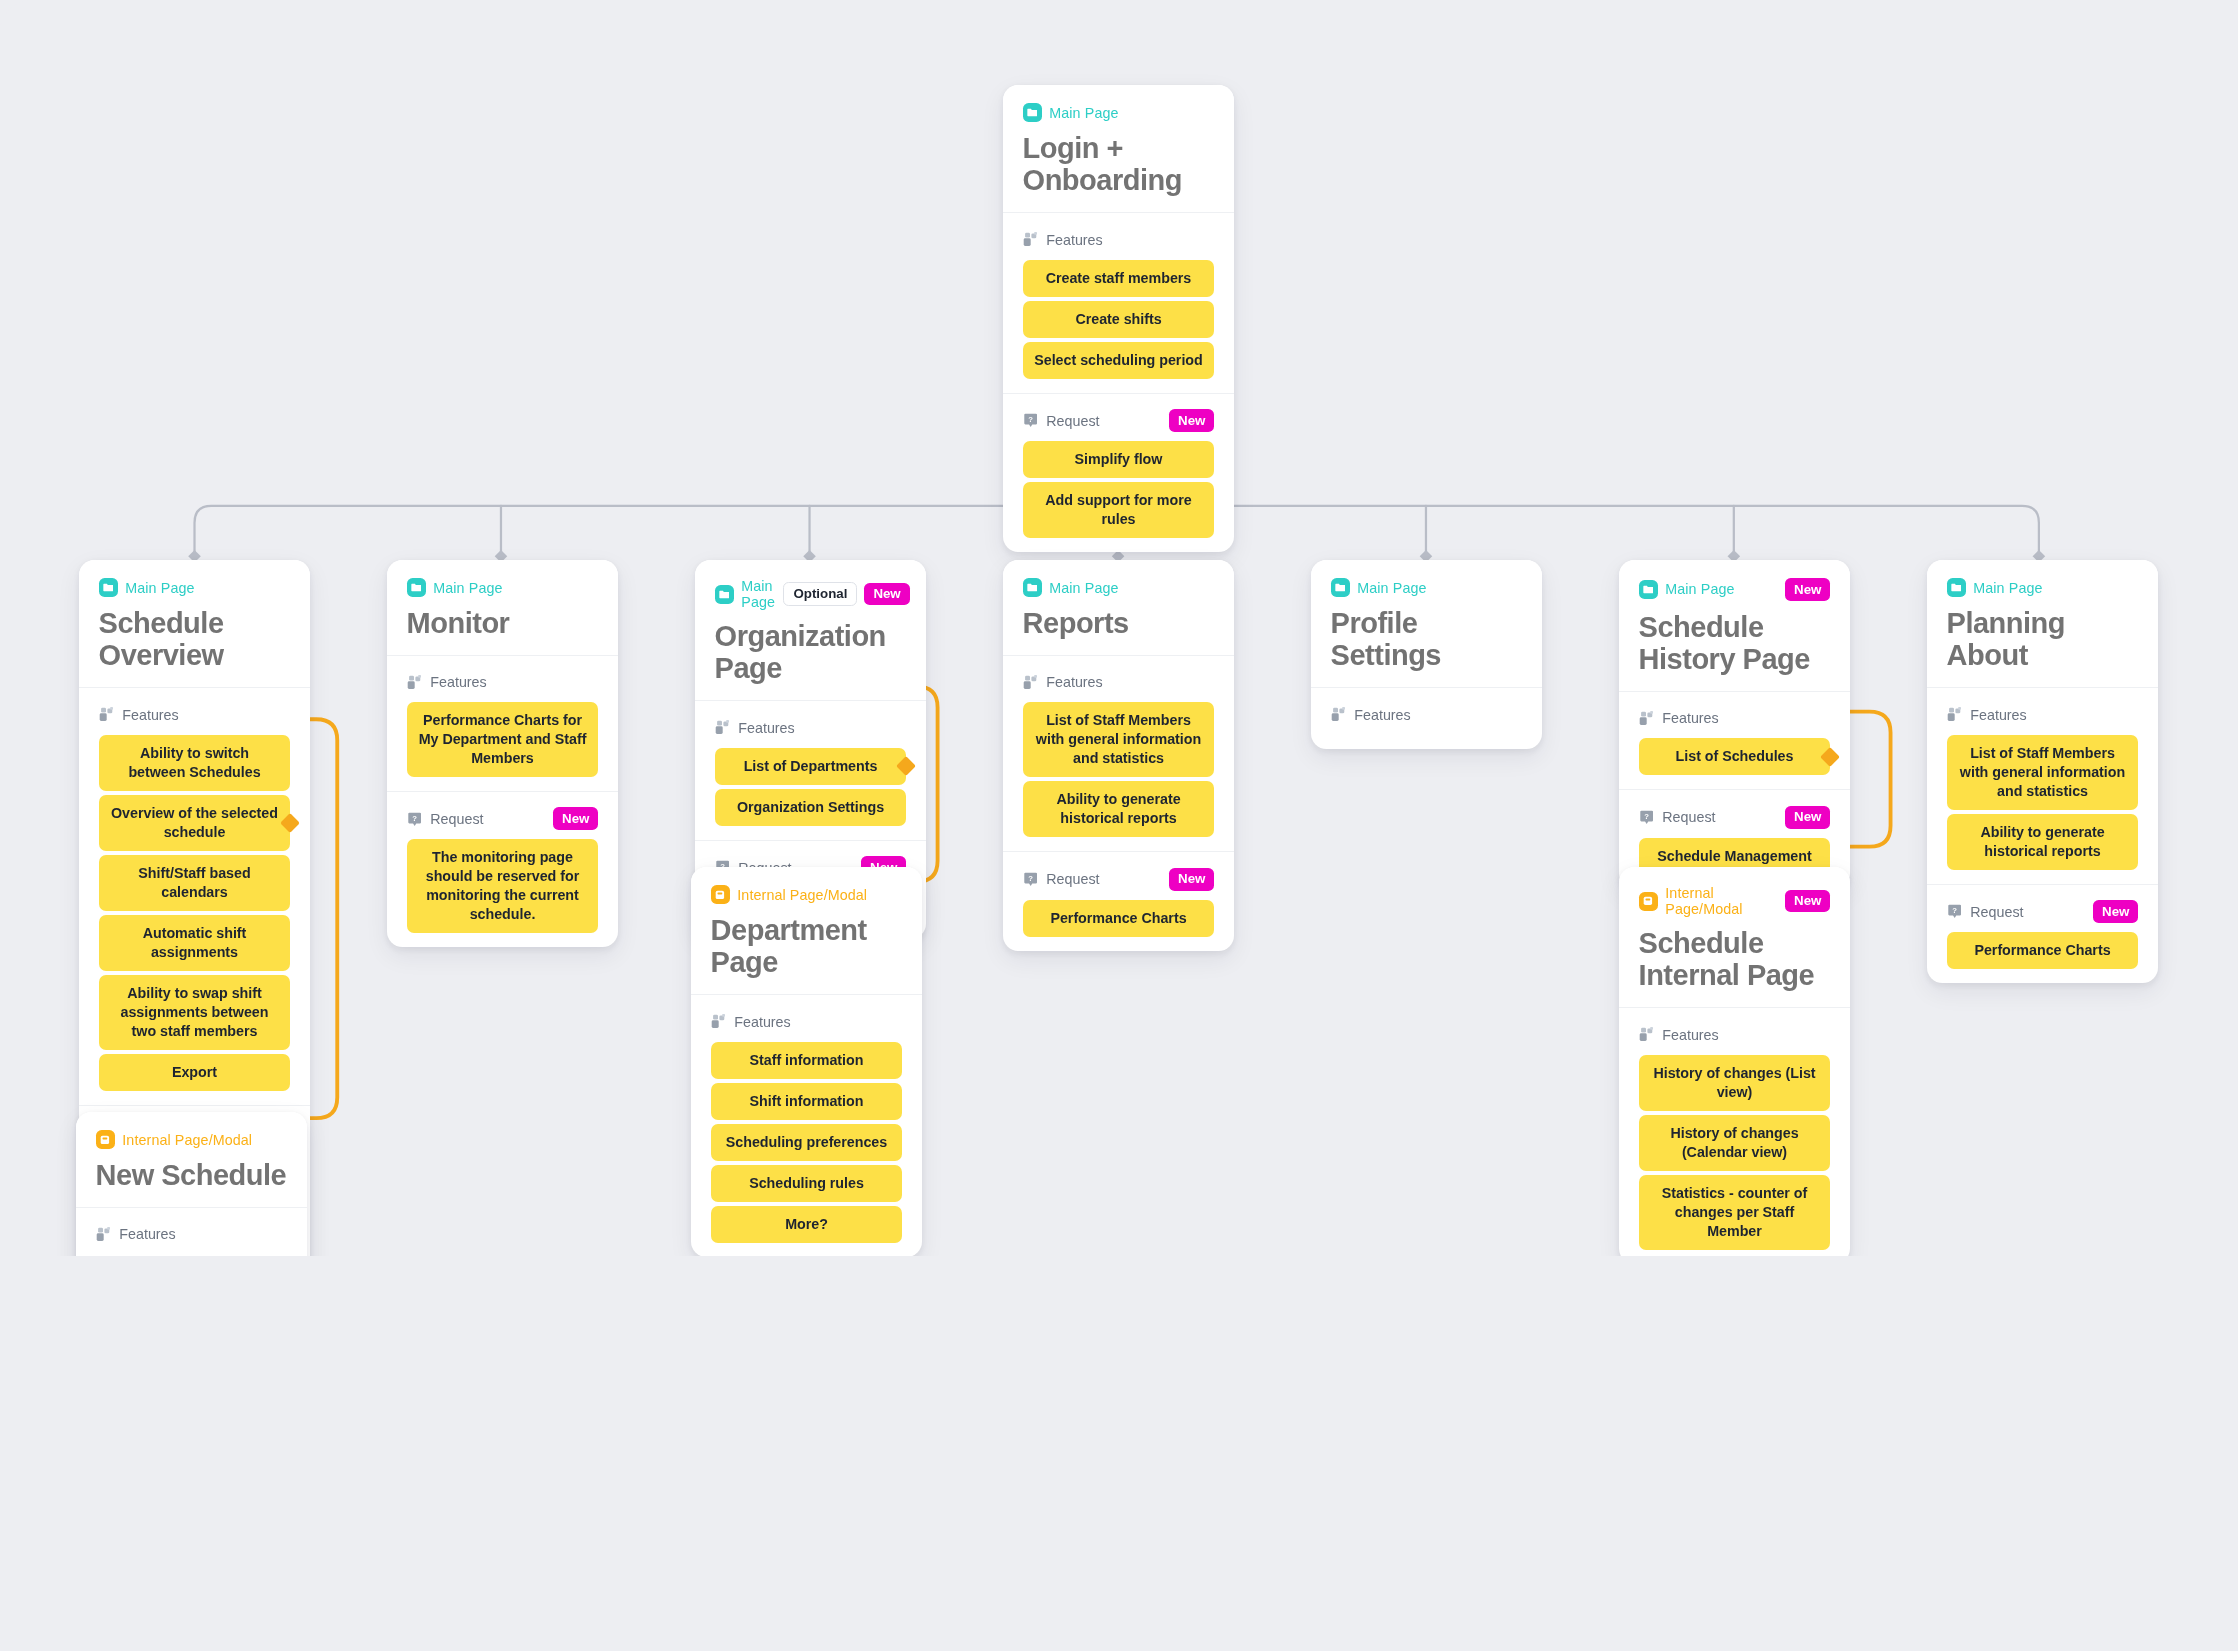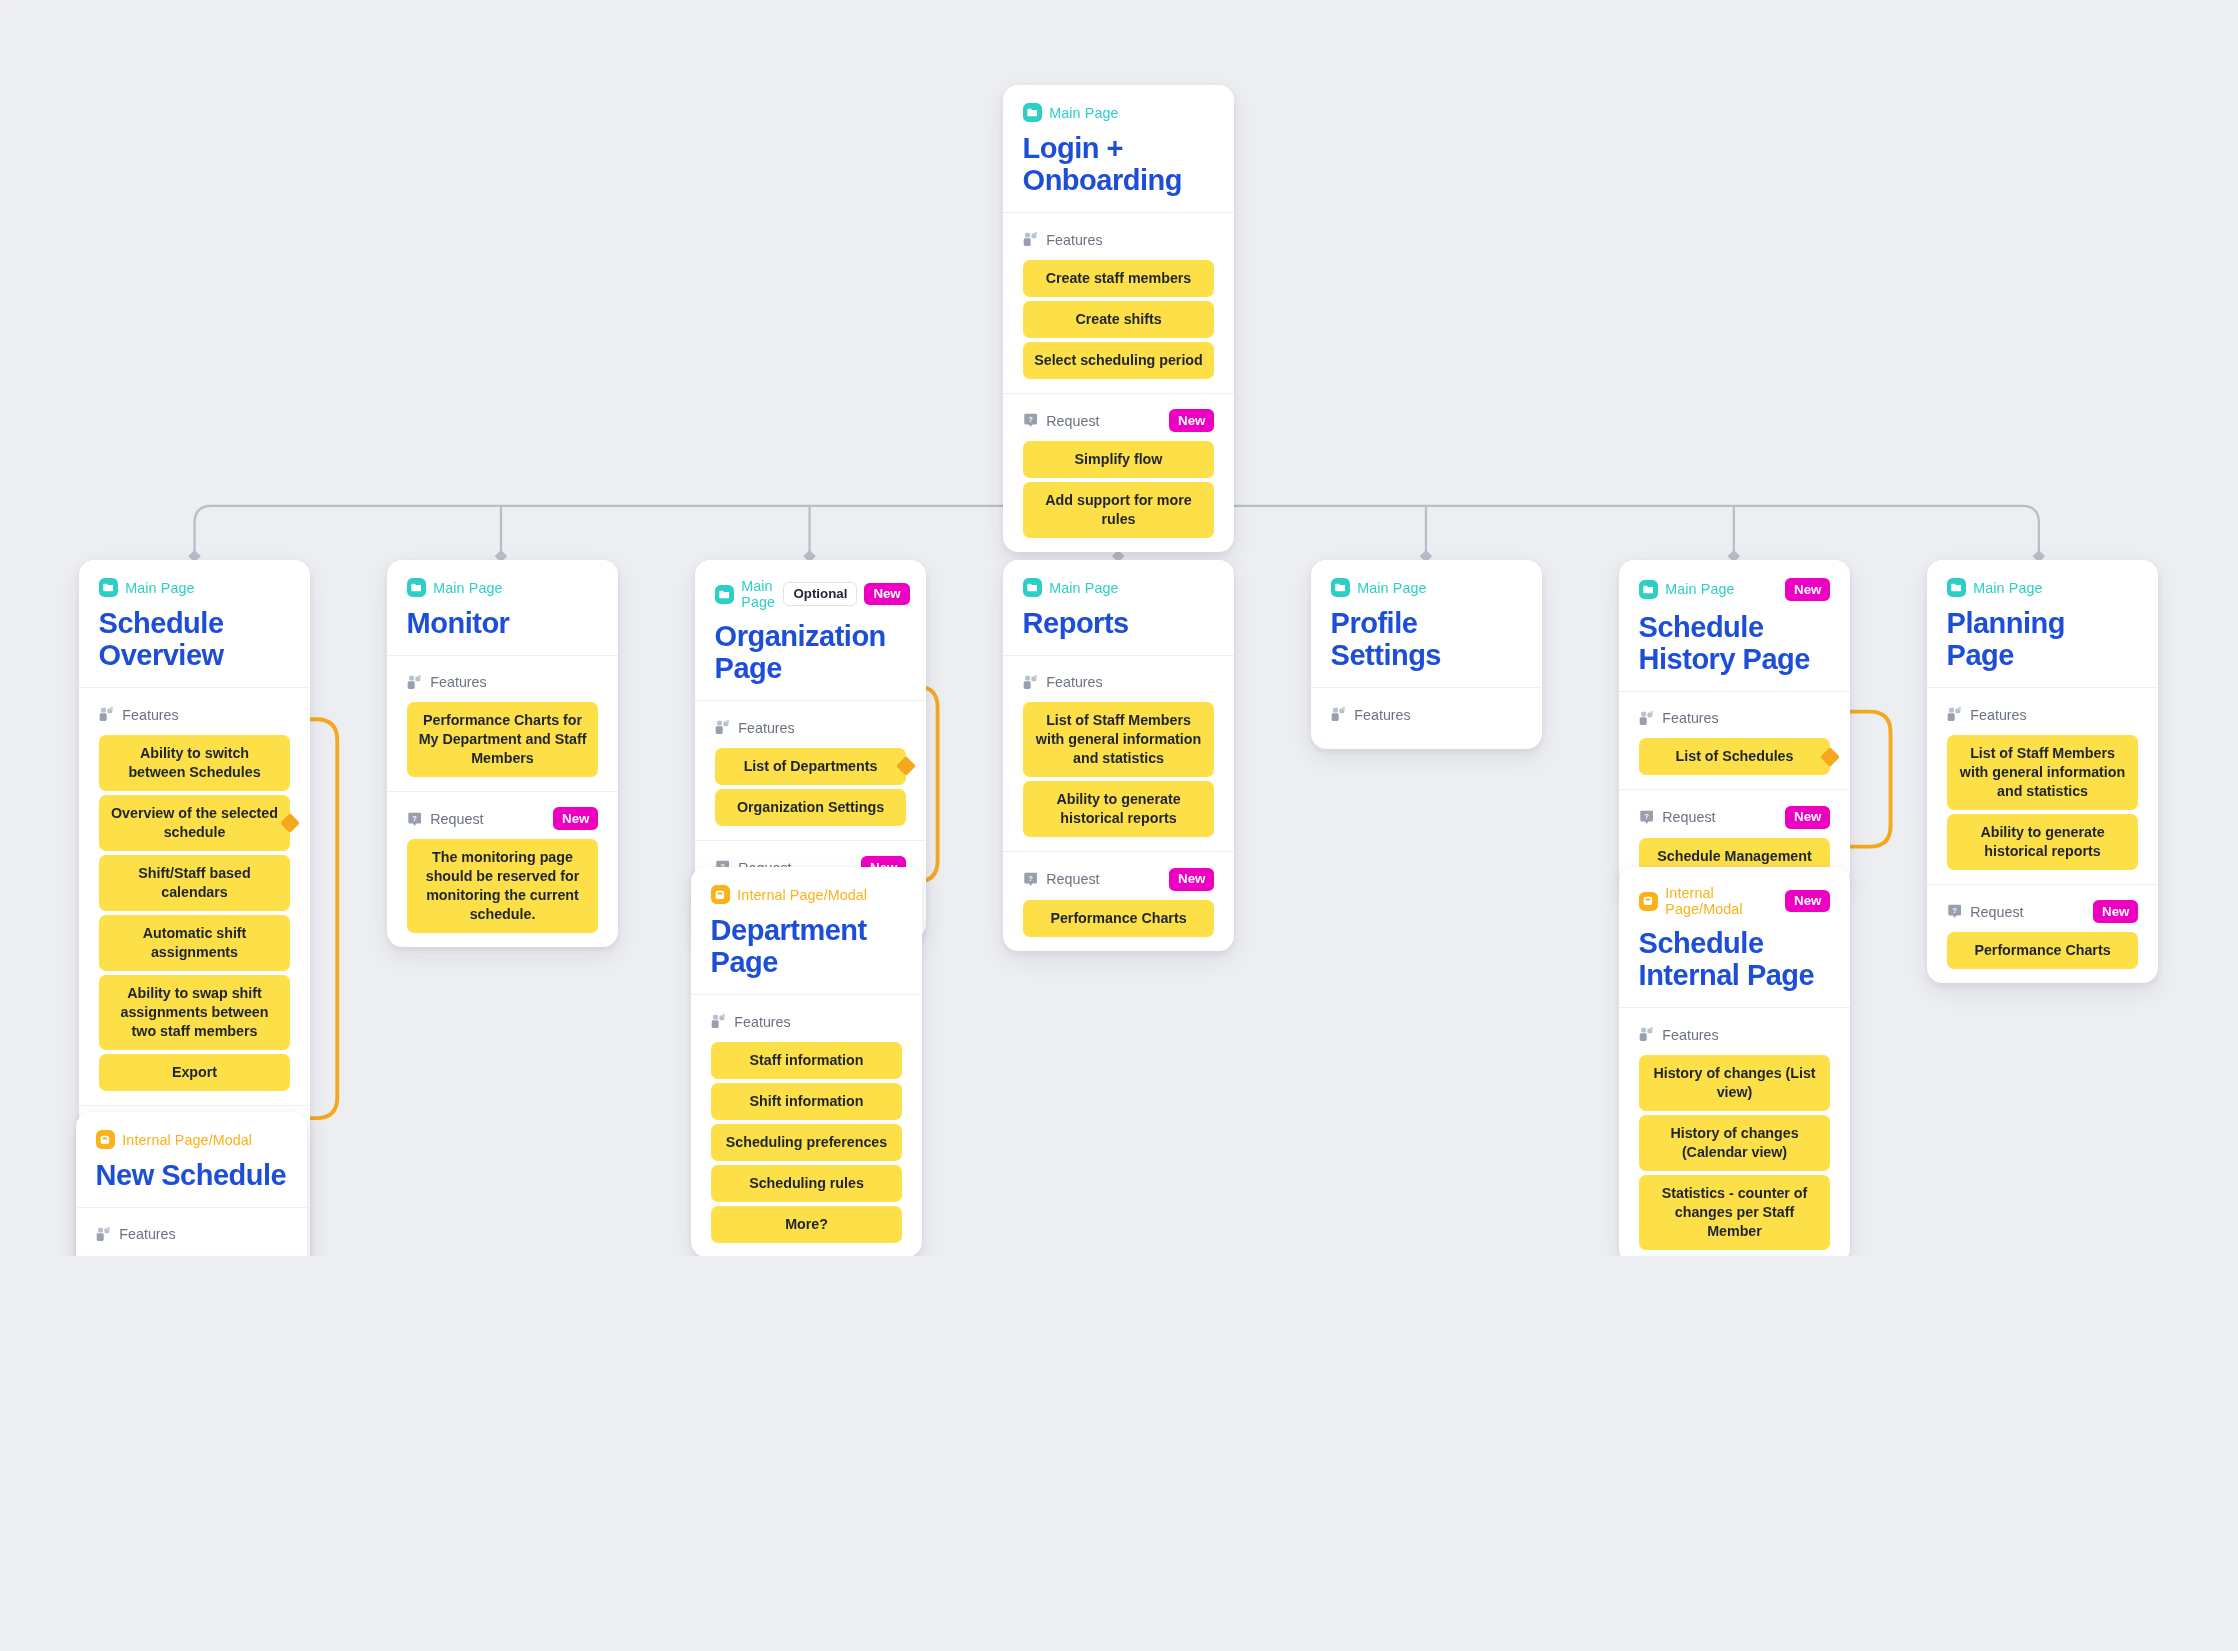--- a/index.html
+++ b/index.html
@@ -44,21 +44,21 @@
     background: #fff; border: 1px solid #dfe2e8;
     border-radius: 5.6px; padding: 3.5px 9px 4.2px 9px;
   }
   .tag-new {
     font-size: 13.3px; font-weight: 700; color: #ffffff;
     background: #ee00c3; border-radius: 5.6px; padding: 3.5px 9px 4.2px 9px;
     line-height: 1.15;
   }
   .card-title {
     margin-top: 9.8px;
-    font-size: 29px; font-weight: 700; color: #1d4ed8;
+    font-size: 29px; font-weight: 700; color: #737373;
     letter-spacing: -0.5px; line-height: 1.12;
   }
 
   .sect { border-top: 1px solid #eef0f3; padding: 15.4px 19.6px 14px 19.6px; }
   .sect-head { display: flex; align-items: center; gap: 7.7px; margin-bottom: 9px; min-height: 22px; }
   .sect-ico { width: 16px; height: 16px; flex: none; display:flex; align-items:center; justify-content:center; }
   .sect-name { font-size: 14.3px; color: #6b7380; font-weight: 400; }
   .sect-head .tag-new { margin-left: auto; }
 
   .rows { display: flex; flex-direction: column; gap: 4.2px; }
@@ -446,21 +446,21 @@
       <div class="head-top">
         <div class="type-badge">
           <span class="type-ico main">
             <svg width="10.5" height="9" viewBox="0 0 15 13">
                 <path d="M1.3 1.2h4.2l1.4 1.6h6.8c.5 0 .9.4.9.9v7.2c0 .5-.4.9-.9.9H1.3c-.5 0-.9-.4-.9-.9V2.1c0-.5.4-.9.9-.9z" fill="#fff"></path>
               </svg>
           </span>
           <span class="type-label main">Main Page</span>
         </div>
       </div>
-      <div class="card-title">Planning Page</div>
+      <div class="card-title">Planning About</div>
     </div>
     <div class="sect">
       <div class="sect-head">
         <span class="sect-ico">
           <svg width="14.7" height="14.7" viewBox="0 0 21 21">
               <rect x="1" y="9" width="10" height="11" rx="2" fill="#97a0ac"></rect>
               <rect x="12" y="2" width="7" height="7" rx="2" fill="#b9c1cb"></rect>
               <rect x="3" y="1" width="7" height="7" rx="2" fill="#b9c1cb"></rect>
               <rect x="16" y="0" width="4" height="4" rx="1" fill="#cdd4dd"></rect>
             </svg>

